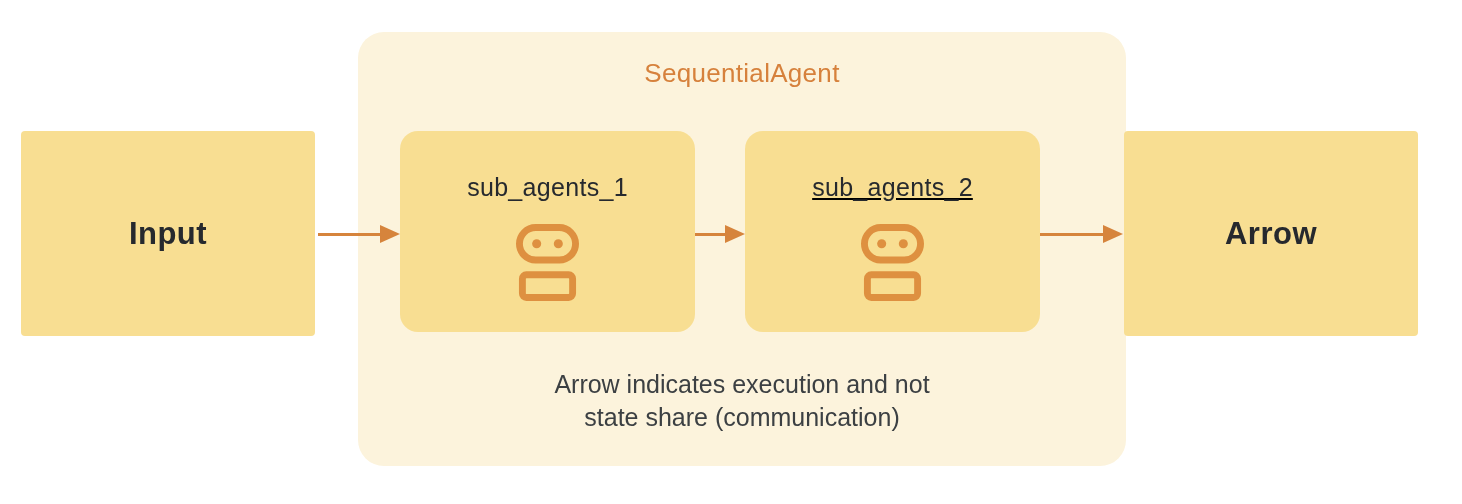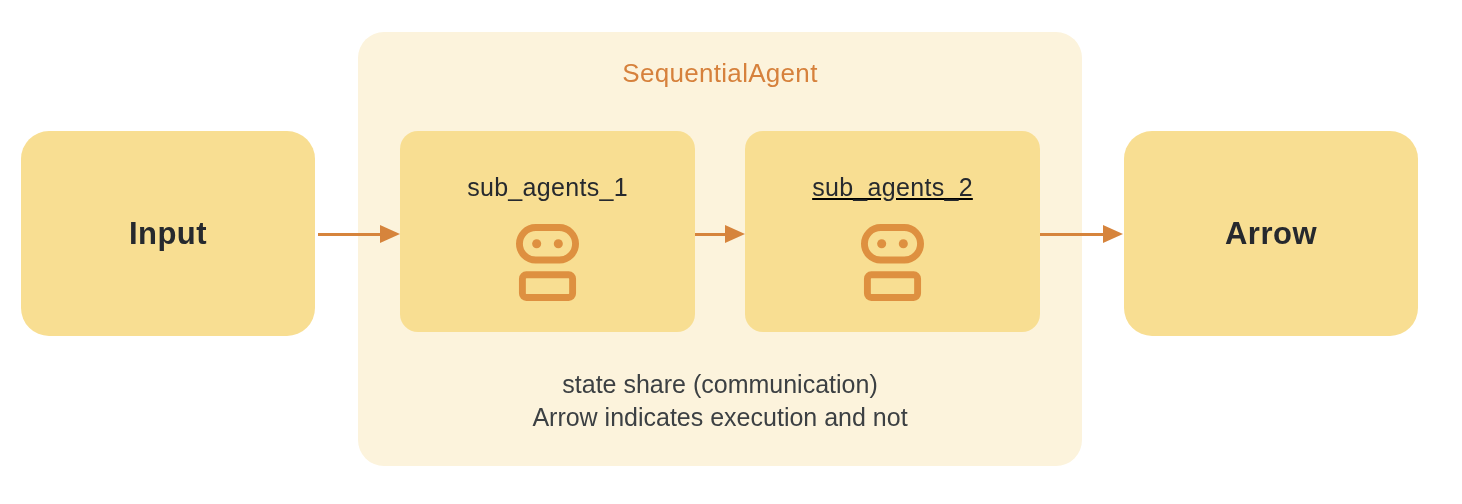--- a/index.html
+++ b/index.html
@@ -15,21 +15,21 @@
     background: var(--background, #FFFFFF);
     overflow: hidden;
   }
   
   .io-box {
     position: absolute;
     width: 294px;
     height: 205px;
     top: 131px;
     background: var(--node-fill, #F8DE92);
-    border-radius: 28px;
+    border-radius: 4px;
     display: flex;
     align-items: center;
     justify-content: center;
   }
   .io-box.input  { left: 21px; }
   .io-box.output { left: 1124px; }
   .io-label {
     font-size: 31px;
     font-weight: bold;
     color: var(--node-text, #26292E);
@@ -37,20 +37,21 @@
   }
   
   .seq-container {
     position: absolute;
     left: 358px;
     top: 32px;
     width: 724px;
     height: 434px;
     background: var(--container-fill, #FCF3DC);
     border-radius: 26px;
+    padding-left: 44px;
   }
   .seq-title {
     position: absolute;
     top: 26px;
     left: 0;
     width: 100%;
     text-align: center;
     font-size: 26px;
     font-weight: 500;
     color: var(--title-orange, #D6813C);
@@ -128,22 +129,22 @@
 
 <div class="canvas">
 
   <div class="io-box input">
     <span class="io-label">Input</span>
   </div>
 
   <div class="seq-container">
     <div class="seq-title">SequentialAgent</div>
     <div class="caption">
+      <div>Arrow indicates execution and not</div>
       <div>state share (communication)</div>
-      <div>Arrow indicates execution and not</div>
     </div>
   </div>
 
   <div class="sub-box first">
     <div class="sub-label">sub_agents_1</div>
     <svg class="robot-icon" width="63" height="77" viewBox="0 0 64 78" aria-hidden="true">
       <rect class="stroke" x="3.5" y="3.5" width="57" height="33" rx="16.5"></rect>
       <circle class="fill" cx="21" cy="20" r="4.6"></circle>
       <circle class="fill" cx="43" cy="20" r="4.6"></circle>
       <rect class="stroke" x="6.5" y="51.5" width="51" height="23" rx="4"></rect>

